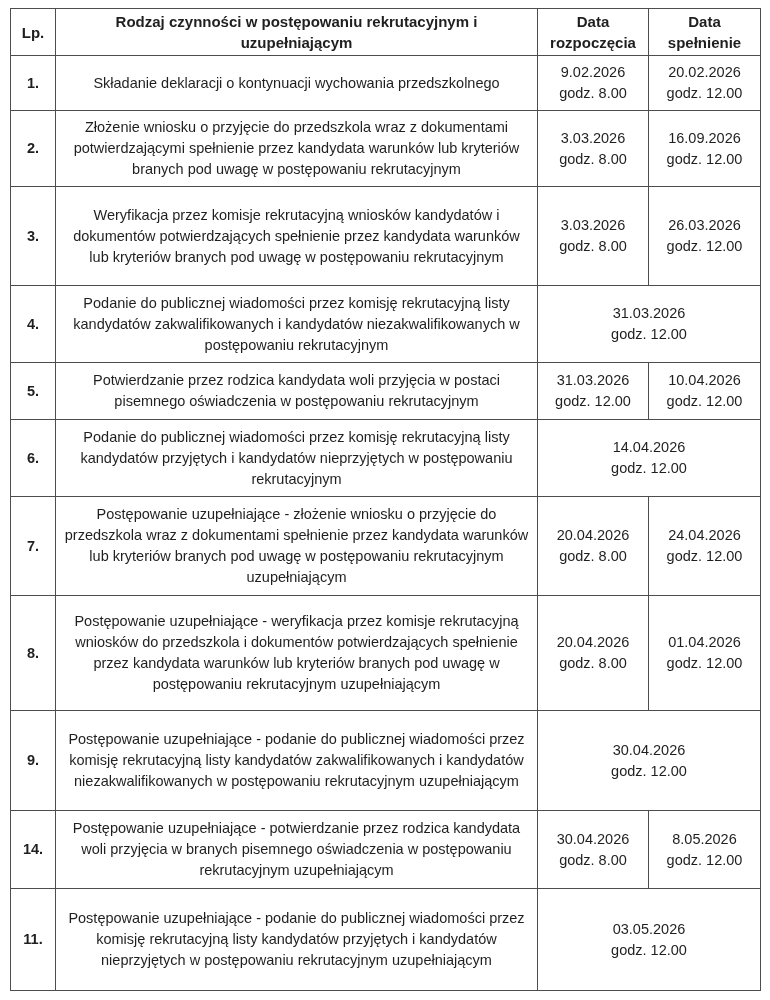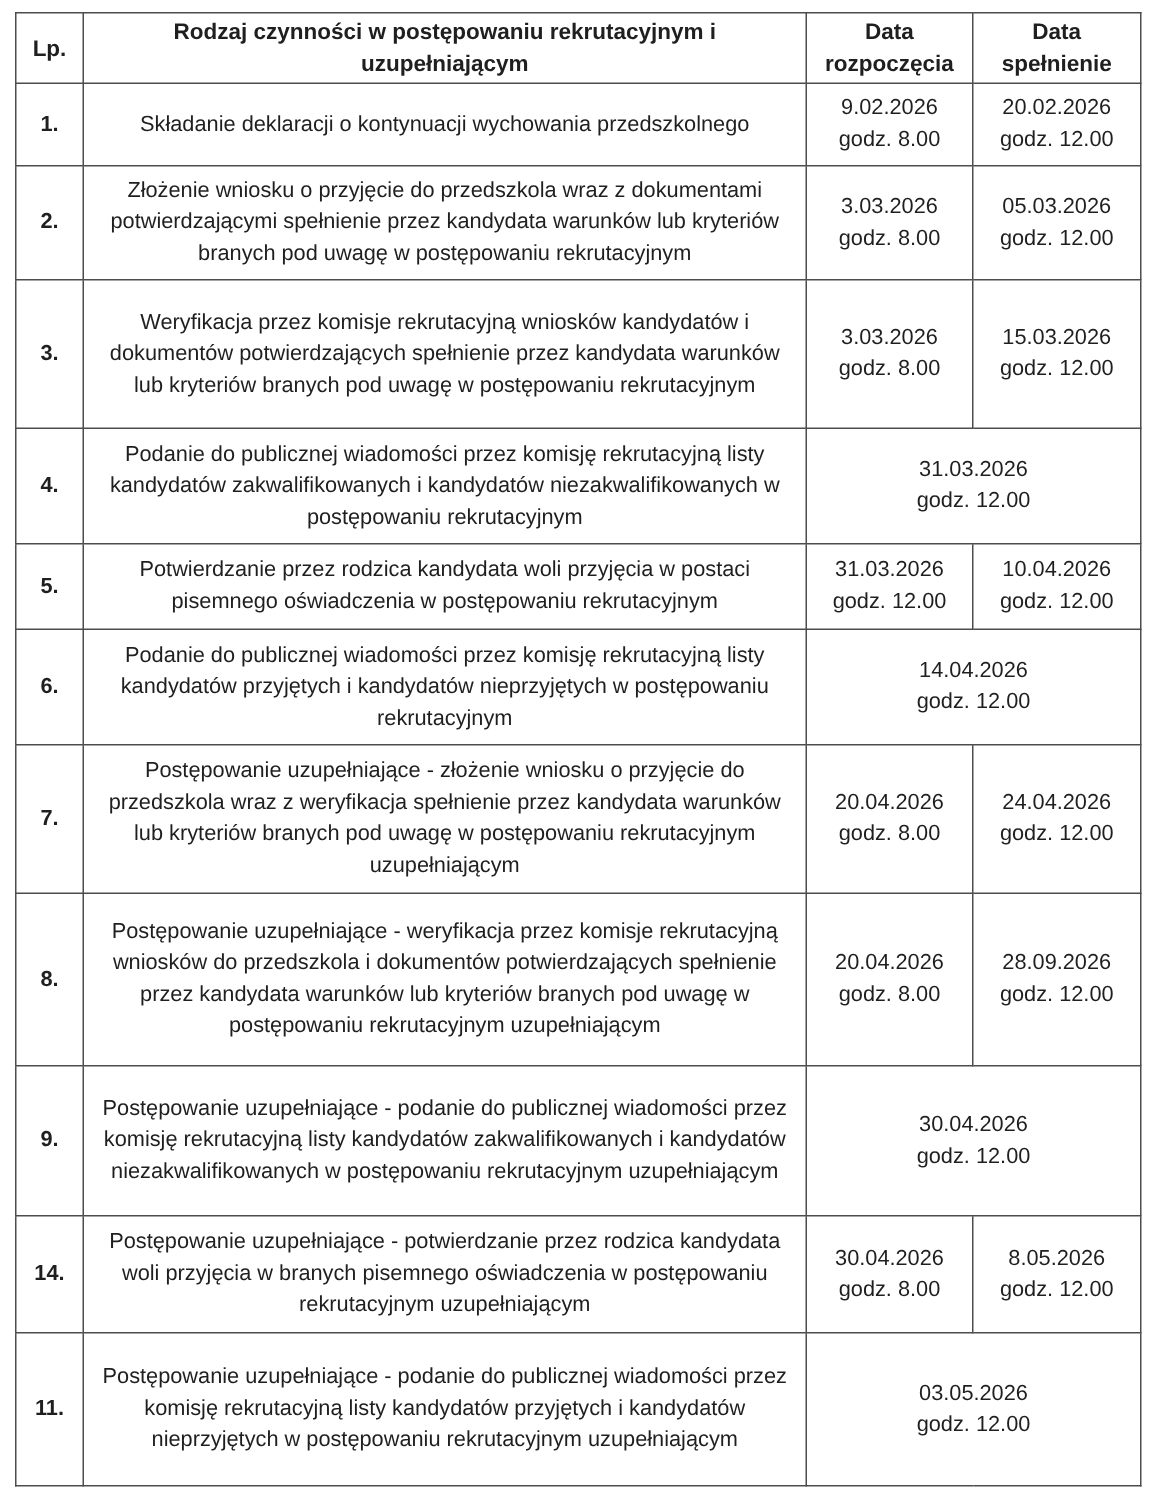--- a/index.html
+++ b/index.html
@@ -85,34 +85,34 @@
       </tr>
 
       <tr>
         <td class="lp">2.</td>
         <td>Złożenie wniosku o przyjęcie do przedszkola wraz z dokumentami potwierdzającymi spełnienie przez kandydata warunków lub kryteriów branych pod uwagę w postępowaniu rekrutacyjnym</td>
         <td>
           <span class="dline">3.03.2026</span>
           <span class="dline">godz. 8.00</span>
         </td>
         <td>
-          <span class="dline">05.03.2026</span>
+          <span class="dline">16.09.2026</span>
           <span class="dline">godz. 12.00</span>
         </td>
       </tr>
 
       <tr>
         <td class="lp">3.</td>
         <td>Weryfikacja przez komisje rekrutacyjną wniosków kandydatów i dokumentów potwierdzających spełnienie przez kandydata warunków lub kryteriów branych pod uwagę w postępowaniu rekrutacyjnym</td>
         <td>
           <span class="dline">3.03.2026</span>
           <span class="dline">godz. 8.00</span>
         </td>
         <td>
-          <span class="dline">15.03.2026</span>
+          <span class="dline">26.03.2026</span>
           <span class="dline">godz. 12.00</span>
         </td>
       </tr>
 
       <tr>
         <td class="lp">4.</td>
         <td>Podanie do publicznej wiadomości przez komisję rekrutacyjną listy kandydatów zakwalifikowanych i kandydatów niezakwalifikowanych w postępowaniu rekrutacyjnym</td>
         <td colspan="2">
           <span class="dline">31.03.2026</span>
           <span class="dline">godz. 12.00</span>
@@ -136,40 +136,40 @@
         <td class="lp">6.</td>
         <td>Podanie do publicznej wiadomości przez komisję rekrutacyjną listy kandydatów przyjętych i kandydatów nieprzyjętych w postępowaniu rekrutacyjnym</td>
         <td colspan="2">
           <span class="dline">14.04.2026</span>
           <span class="dline">godz. 12.00</span>
         </td>
       </tr>
 
       <tr>
         <td class="lp">7.</td>
-        <td>Postępowanie uzupełniające - złożenie wniosku o przyjęcie do przedszkola wraz z weryfikacja spełnienie przez kandydata warunków lub kryteriów branych pod uwagę w postępowaniu rekrutacyjnym uzupełniającym</td>
+        <td>Postępowanie uzupełniające - złożenie wniosku o przyjęcie do przedszkola wraz z dokumentami spełnienie przez kandydata warunków lub kryteriów branych pod uwagę w postępowaniu rekrutacyjnym uzupełniającym</td>
         <td>
           <span class="dline">20.04.2026</span>
           <span class="dline">godz. 8.00</span>
         </td>
         <td>
           <span class="dline">24.04.2026</span>
           <span class="dline">godz. 12.00</span>
         </td>
       </tr>
 
       <tr>
         <td class="lp">8.</td>
         <td>Postępowanie uzupełniające - weryfikacja przez komisje rekrutacyjną wniosków do przedszkola i dokumentów potwierdzających spełnienie przez kandydata warunków lub kryteriów branych pod uwagę w postępowaniu rekrutacyjnym uzupełniającym</td>
         <td>
           <span class="dline">20.04.2026</span>
           <span class="dline">godz. 8.00</span>
         </td>
         <td>
-          <span class="dline">28.09.2026</span>
+          <span class="dline">01.04.2026</span>
           <span class="dline">godz. 12.00</span>
         </td>
       </tr>
 
       <tr>
         <td class="lp">9.</td>
         <td>Postępowanie uzupełniające - podanie do publicznej wiadomości przez komisję rekrutacyjną listy kandydatów zakwalifikowanych i kandydatów niezakwalifikowanych w postępowaniu rekrutacyjnym uzupełniającym</td>
         <td colspan="2">
           <span class="dline">30.04.2026</span>
           <span class="dline">godz. 12.00</span>

